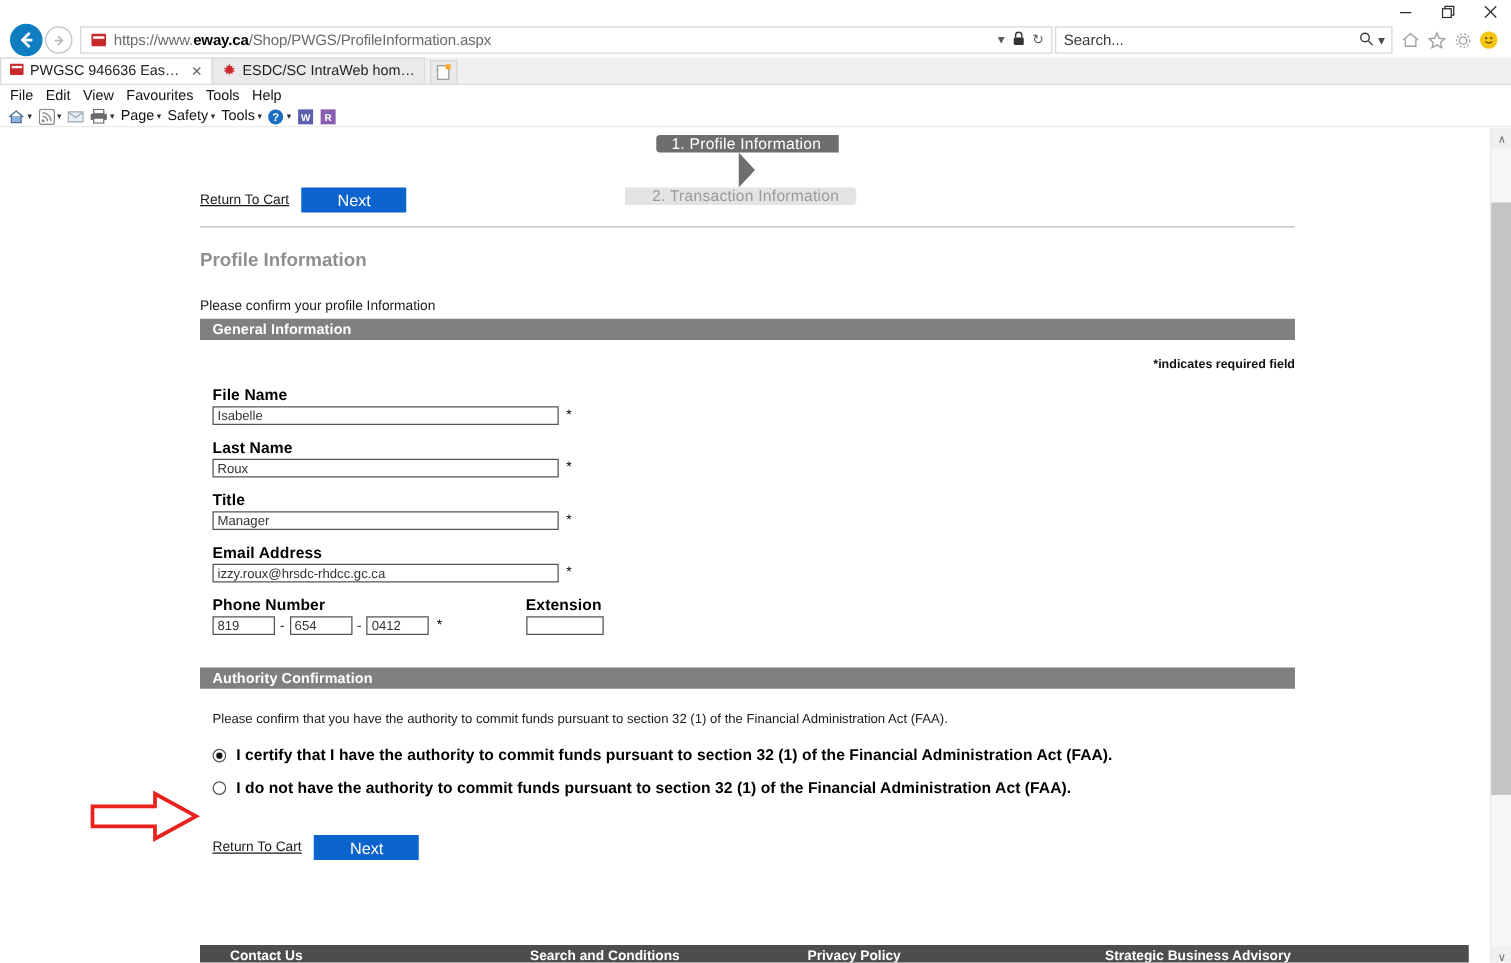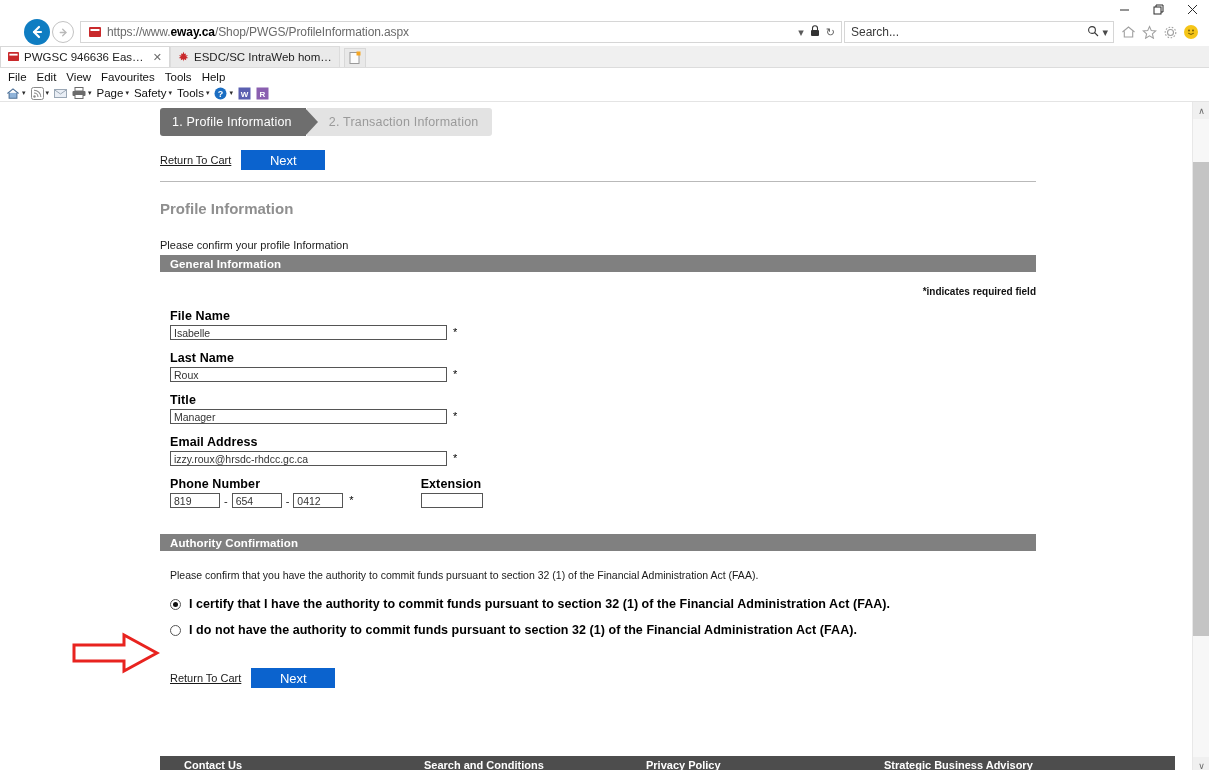--- a/index.html
+++ b/index.html
@@ -23,21 +23,21 @@
     display:flex; align-items:center;
   }
   .win-btn {
     width:34px; height:18px; display:flex; align-items:center; justify-content:center;
     font-size:12px; color:#2b2b2b; line-height:1;
   }
   .win-btn svg { display:block; }
 
   .navbar {
     height: 28px; background:#ffffff; display:flex; align-items:center;
-    padding: 0 4px 0 20px;
+    padding: 0 4px 0 4px;
   }
   .nav-back {
     width:26px; height:26px; border-radius:50%; background:#0f7dc2;
     display:flex; align-items:center; justify-content:center; flex:0 0 auto;
     margin-left:4px;
   }
   .nav-fwd {
     width:22px; height:22px; border-radius:50%; border:1.5px solid #c3c3c3;
     display:flex; align-items:center; justify-content:center; flex:0 0 auto;
     margin-left:2px; background:#fff;
@@ -116,21 +116,21 @@
   }
   .content {
     position:absolute; left:160px; top:6px; width:876px;
   }
 
   h1.page-title {
     font-size:23px; color:#8f8f8f; font-weight:bold; margin:0 0 8px 0;
     letter-spacing:0.2px;
   }
 
-  .steps { display:flex; align-items:center; height:28px; margin-bottom:14px; }
+  .steps { display:flex; align-items:center; height:28px; margin-bottom:14px;flex-direction:column; }
   .step {
     height:28px; display:flex; align-items:center;
     font-size:12.5px; letter-spacing:0.2px;
   }
   .step1 {
     background:#6e6e6e; color:#ffffff; padding:0 14px 0 12px;
     border-radius:3px 0 0 3px; position:relative; z-index:2;
   }
   .step-arrow {
     width:0; height:0; border-top:14px solid transparent;

